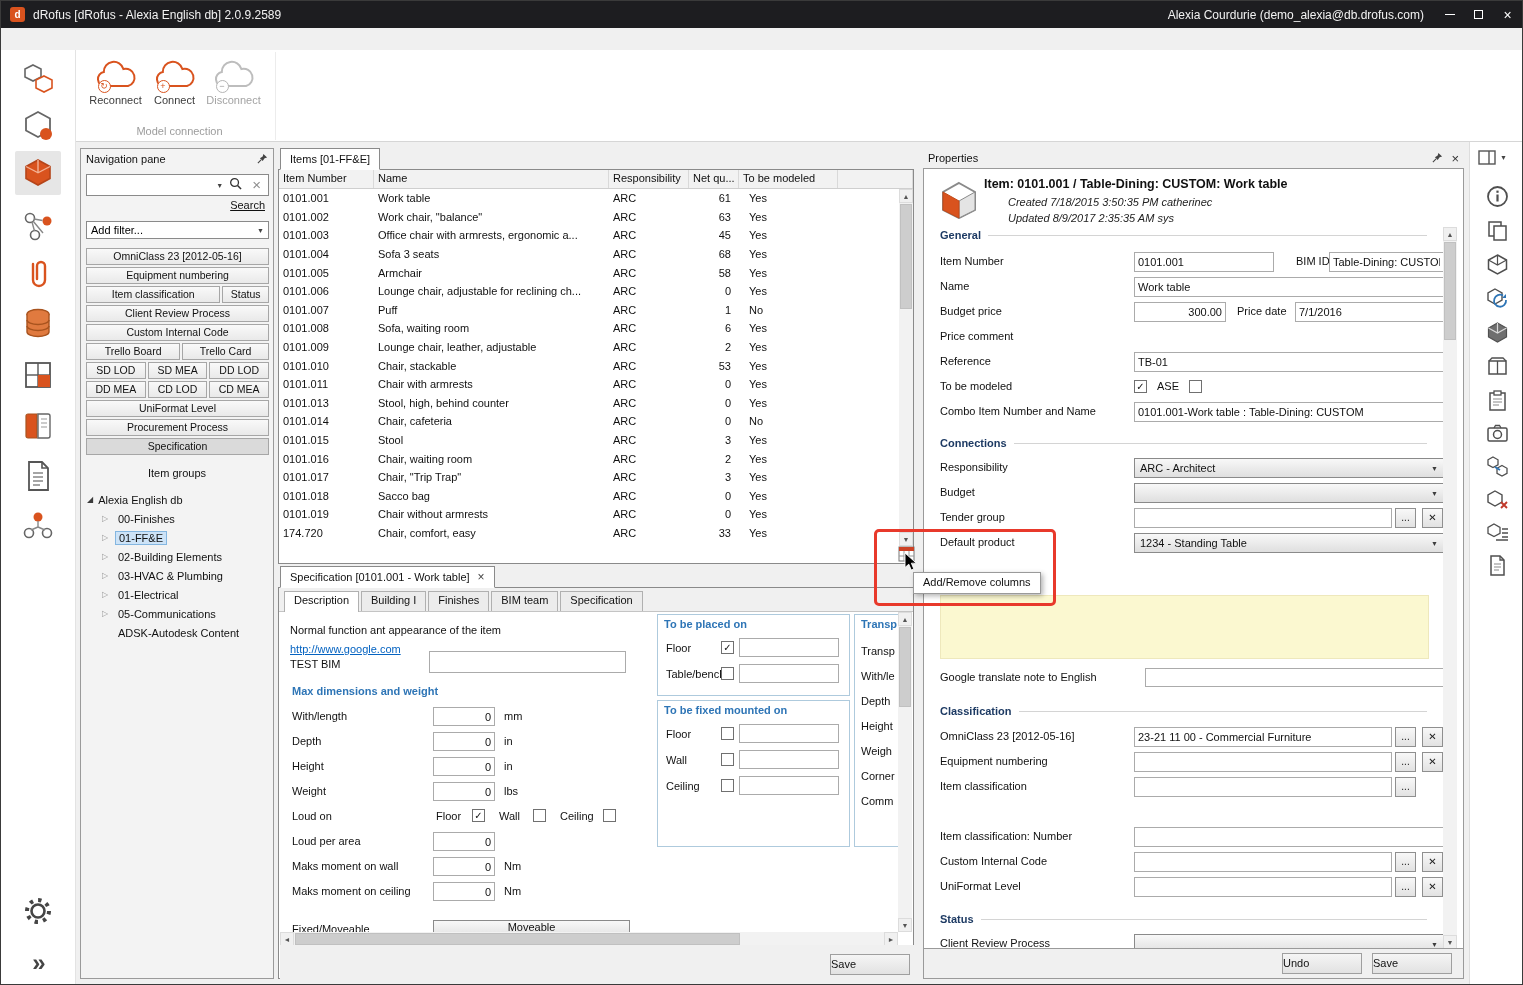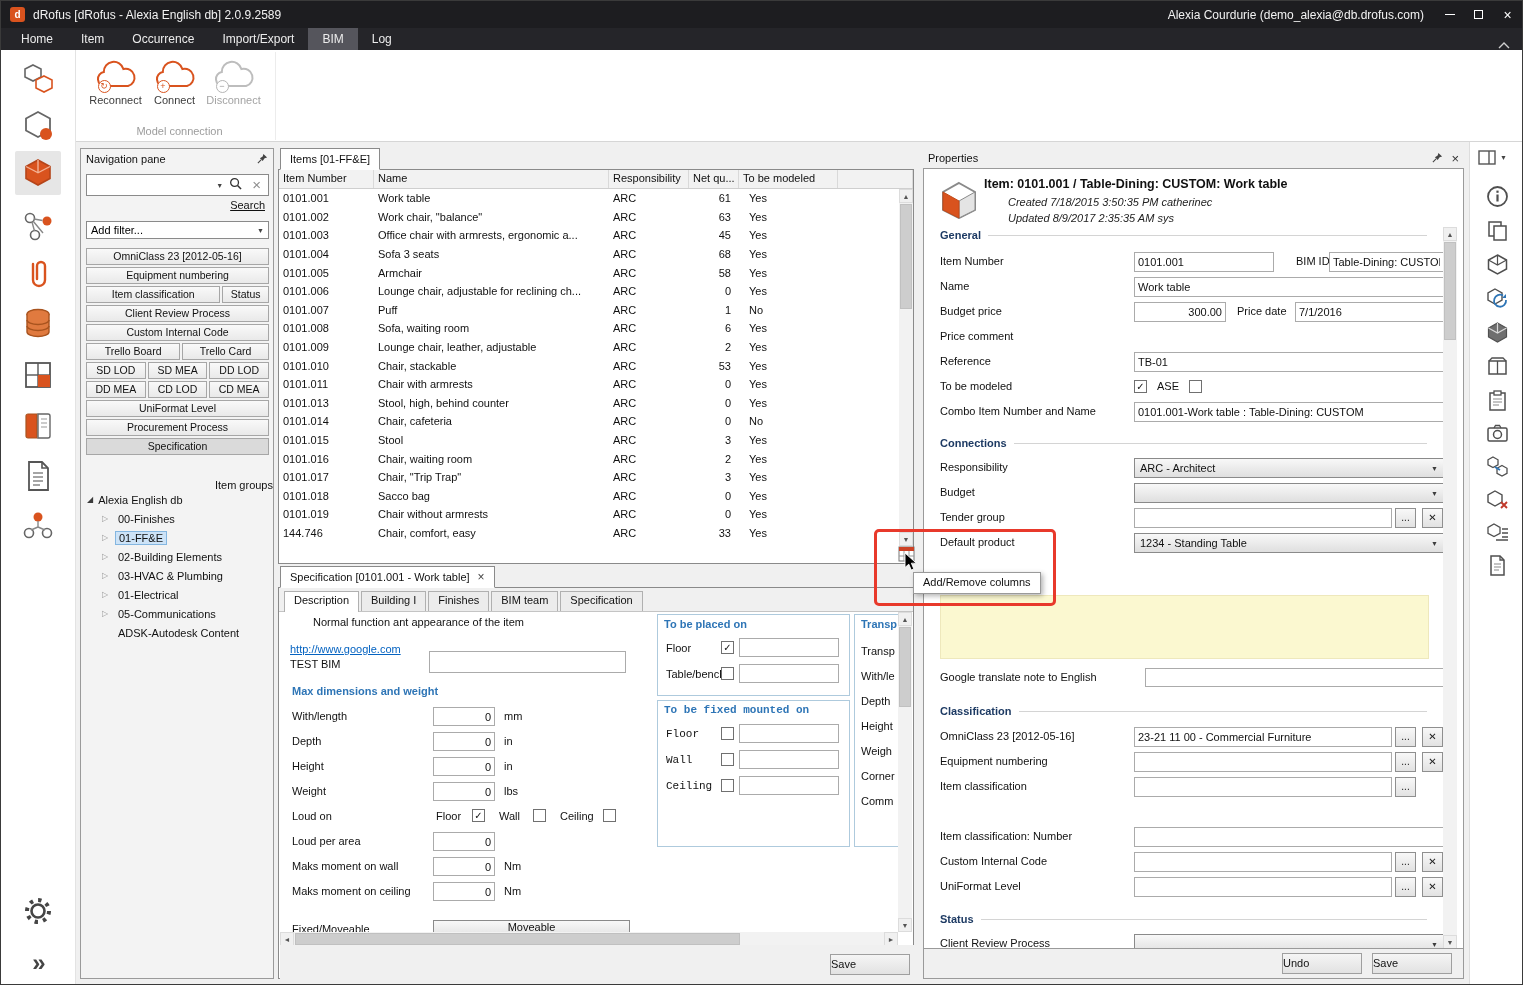--- a/index.html
+++ b/index.html
@@ -68,21 +68,21 @@
   .search-input{flex:1;min-width:0;border:none;outline:none;font-size:11px;padding:0 4px;font-family:inherit;}
   .search-chevron{font-size:7px;color:#444;padding:0 3px;}
   .search-clear{font-size:15px;color:#8f8f8f;padding:0 7px 2px 7px;}
   .search-link{position:absolute;right:8px;top:50px;font-size:11px;color:#111;text-decoration:underline;}
   .add-filter{position:absolute;left:5px;top:72px;width:183px;height:18px;background:#fff;border:1px solid #8a8a8a;display:flex;align-items:center;font-size:11px;padding:0 4px;}
   .add-filter .arr{margin-left:auto;font-size:7px;color:#444;}
   .filter-rows{position:absolute;left:5px;top:99px;width:183px;}
   .filter-row{display:flex;gap:2px;margin-bottom:2px;}
   .filter-btn{flex:1;height:17px;line-height:15px;text-align:center;font-size:10.5px;background:linear-gradient(#f9f9f9,#e9e9e9);border:1px solid #a6a6a6;white-space:nowrap;overflow:hidden;padding:0 2px;color:#111;}
   .filter-btn.active{background:#dadada;}
-  .item-groups{position:absolute;left:0;top:318px;width:100%;text-align:right;font-size:11px;color:#111;margin-top:12px;}
+  .item-groups{position:absolute;left:0;top:318px;width:100%;text-align:center;font-size:11px;color:#111;}
   .tree{position:absolute;left:6px;top:341px;width:182px;font-size:11px;color:#111;}
   .tree-root{display:flex;align-items:center;gap:5px;height:19px;}
   .tree-root .exp{font-size:8px;color:#3a3a3a;}
   .tree-item{display:flex;align-items:center;gap:5px;height:19px;padding-left:15px;}
   .tree-item .exp{font-size:8px;color:#9a9a9a;width:8px;}
   .tree-item .lbl{padding:1px 3px;}
   .tree-item.selected .lbl{background:#cde3f7;border:1px solid #84b6e0;padding:0 3px;}
 
   
   .items-panel{position:absolute;left:277px;top:147px;width:636px;height:416px;}
@@ -155,35 +155,20 @@
         <div class="glyph-min"></div>
       </div>
     <div class="win-btn" style="right:29px;">
         <div class="glyph-max"></div>
       </div>
     <div class="win-btn" style="right:0;">
         <span class="glyph-close">×</span>
       </div>
   </div>
 
-  <div class="menubar">
-    <div style="display:flex;">
-        <div class="menu-item">Home</div>
-        <div class="menu-item">Item</div>
-        <div class="menu-item">Occurrence</div>
-        <div class="menu-item">Import/Export</div>
-        <div class="menu-item selected">BIM</div>
-        <div class="menu-item">Log</div>
-      </div>
-    <div class="menu-chevron">
-      <svg width="12" height="7" viewBox="0 0 12 7">
-          <path d="M1 6 L6 1 L11 6" stroke="#cfcfcf" stroke-width="1.4" fill="none"></path>
-        </svg>
-    </div>
-  </div>
 
   <div class="left-strip">
       <div class="ls-icon" style="top: 6px;">
         <svg viewBox="0 0 34 34">
           <path d="M12 4 20 8v8l-8 4-8-4V8z" fill="#fff" stroke="#666" stroke-width="1.6"></path>
           <path d="M23 15 31 19v8l-8 4-8-4v-8z" fill="#fff" stroke="#d9531e" stroke-width="1.6"></path>
         </svg>
       </div>
       <div class="ls-icon" style="top: 54px;">
         <svg viewBox="0 0 34 34">
@@ -534,21 +519,21 @@
             <div class="td c4">Yes</div>
           </div>
           <div class="trow">
             <div class="td c0">0101.019</div>
             <div class="td c1">Chair without armrests</div>
             <div class="td c2">ARC</div>
             <div class="td c3">0</div>
             <div class="td c4">Yes</div>
           </div>
           <div class="trow">
-            <div class="td c0">144.746</div>
+            <div class="td c0">174.720</div>
             <div class="td c1">Chair, comfort, easy</div>
             <div class="td c2">ARC</div>
             <div class="td c3">33</div>
             <div class="td c4">Yes</div>
           </div>
         </div>
       <div class="sb-v" style="right:0;top:19px;height:357px;">
         <div class="sb-btn v" style="top:0;">▲</div>
         <div class="sb-thumb" style="left:1px;width:12px;top:15px;height:105px;"></div>
         <div class="sb-btn v" style="bottom:0;">▼</div>
@@ -564,21 +549,21 @@
     <div class="spec-body">
       <div class="subtabs">
           <div class="subtab active">Description</div>
           <div class="subtab">Building I</div>
           <div class="subtab">Finishes</div>
           <div class="subtab">BIM team</div>
           <div class="subtab">Specification</div>
         </div>
 
       <div class="spec-content">
-        <div class="slabel" style="left:10px;top:4px;margin-left:23px;">Normal function ant appearance of the item</div>
+        <div class="slabel" style="left:10px;top:12px;">Normal function ant appearance of the item</div>
         <a class="speclink" style="left:10px;top:31px;">http://www.google.com</a>
         <div class="slabel" style="left:10px;top:46px;">TEST BIM</div>
         <input class="tbx" style="position: absolute; left: 149px; top: 39px; width: 197px; height: 22px;">
 
         <div class="bluehead" style="position:absolute;left:12px;top:73px;">Max dimensions and weight</div>
 
         <div class="slabel" style="left:12px;top:98px;">With/length</div>
         <input class="tbx sinput" style="left: 153px; top: 95px;" value="0">
         <div class="sunit" style="left:224px;top:98px;">mm</div>
 
@@ -622,21 +607,21 @@
         <div class="gbox" style="left:377px;top:2px;width:193px;height:82px;">
           <div class="gh bluehead">To be placed on</div>
           <div class="glbl" style="left:8px;top:27px;">Floor</div>
           <span class="cb checked" style="position:absolute;left:63px;top:26px;"></span>
           <input class="tbx ginput" style="left: 81px; top: 23px;">
           <div class="glbl" style="left:8px;top:53px;">Table/bench</div>
           <span class="cb" style="position:absolute;left:63px;top:52px;"></span>
           <input class="tbx ginput" style="left: 81px; top: 49px;">
         </div>
 
-        <div class="gbox" style="left:377px;top:88px;width:193px;height:147px;font-family:Liberation Mono, monospace;">
+        <div class="gbox" style="left:377px;top:88px;width:193px;height:147px;">
           <div class="gh bluehead">To be fixed mounted on</div>
           <div class="glbl" style="left:8px;top:27px;">Floor</div>
           <span class="cb" style="position:absolute;left:63px;top:26px;"></span>
           <input class="tbx ginput" style="left: 81px; top: 23px;">
           <div class="glbl" style="left:8px;top:53px;">Wall</div>
           <span class="cb" style="position:absolute;left:63px;top:52px;"></span>
           <input class="tbx ginput" style="left: 81px; top: 49px;">
           <div class="glbl" style="left:8px;top:79px;">Ceiling</div>
           <span class="cb" style="position:absolute;left:63px;top:78px;"></span>
           <input class="tbx ginput" style="left: 81px; top: 75px;">

